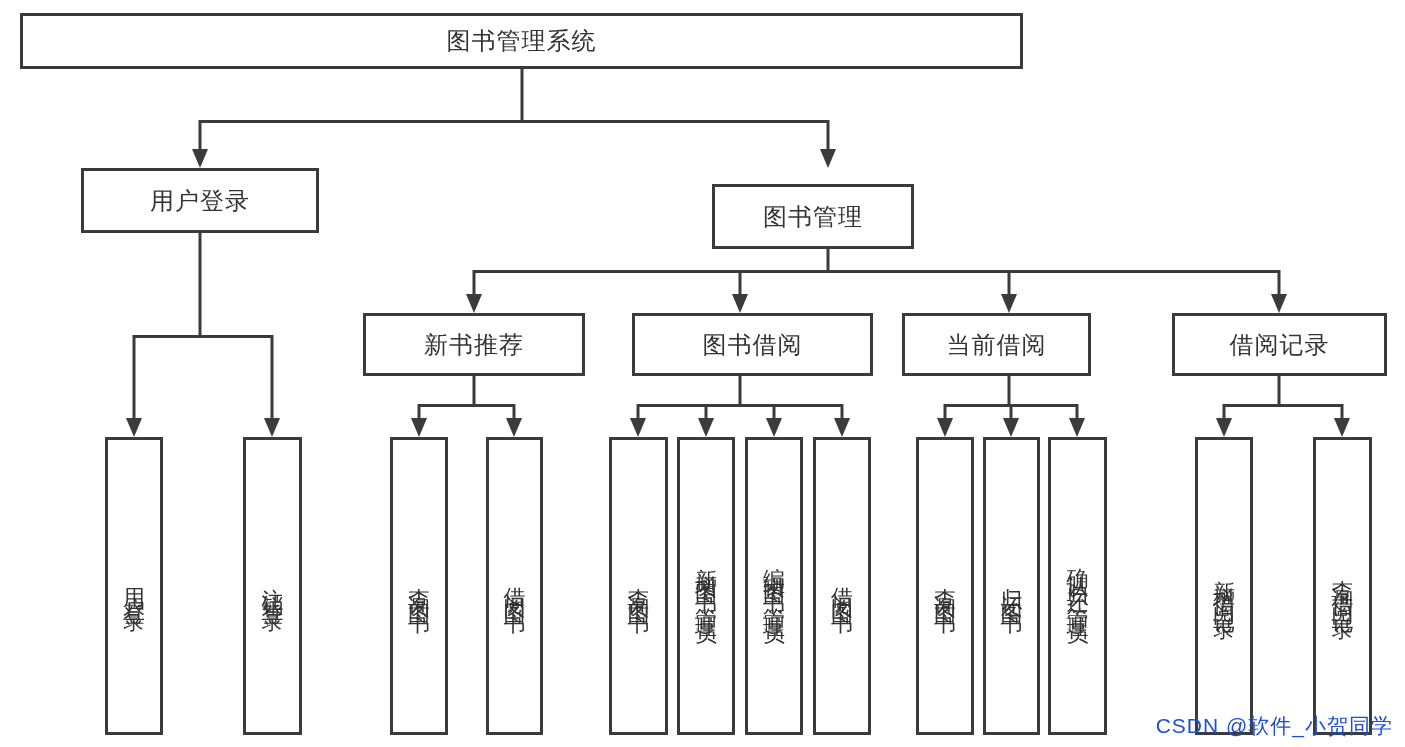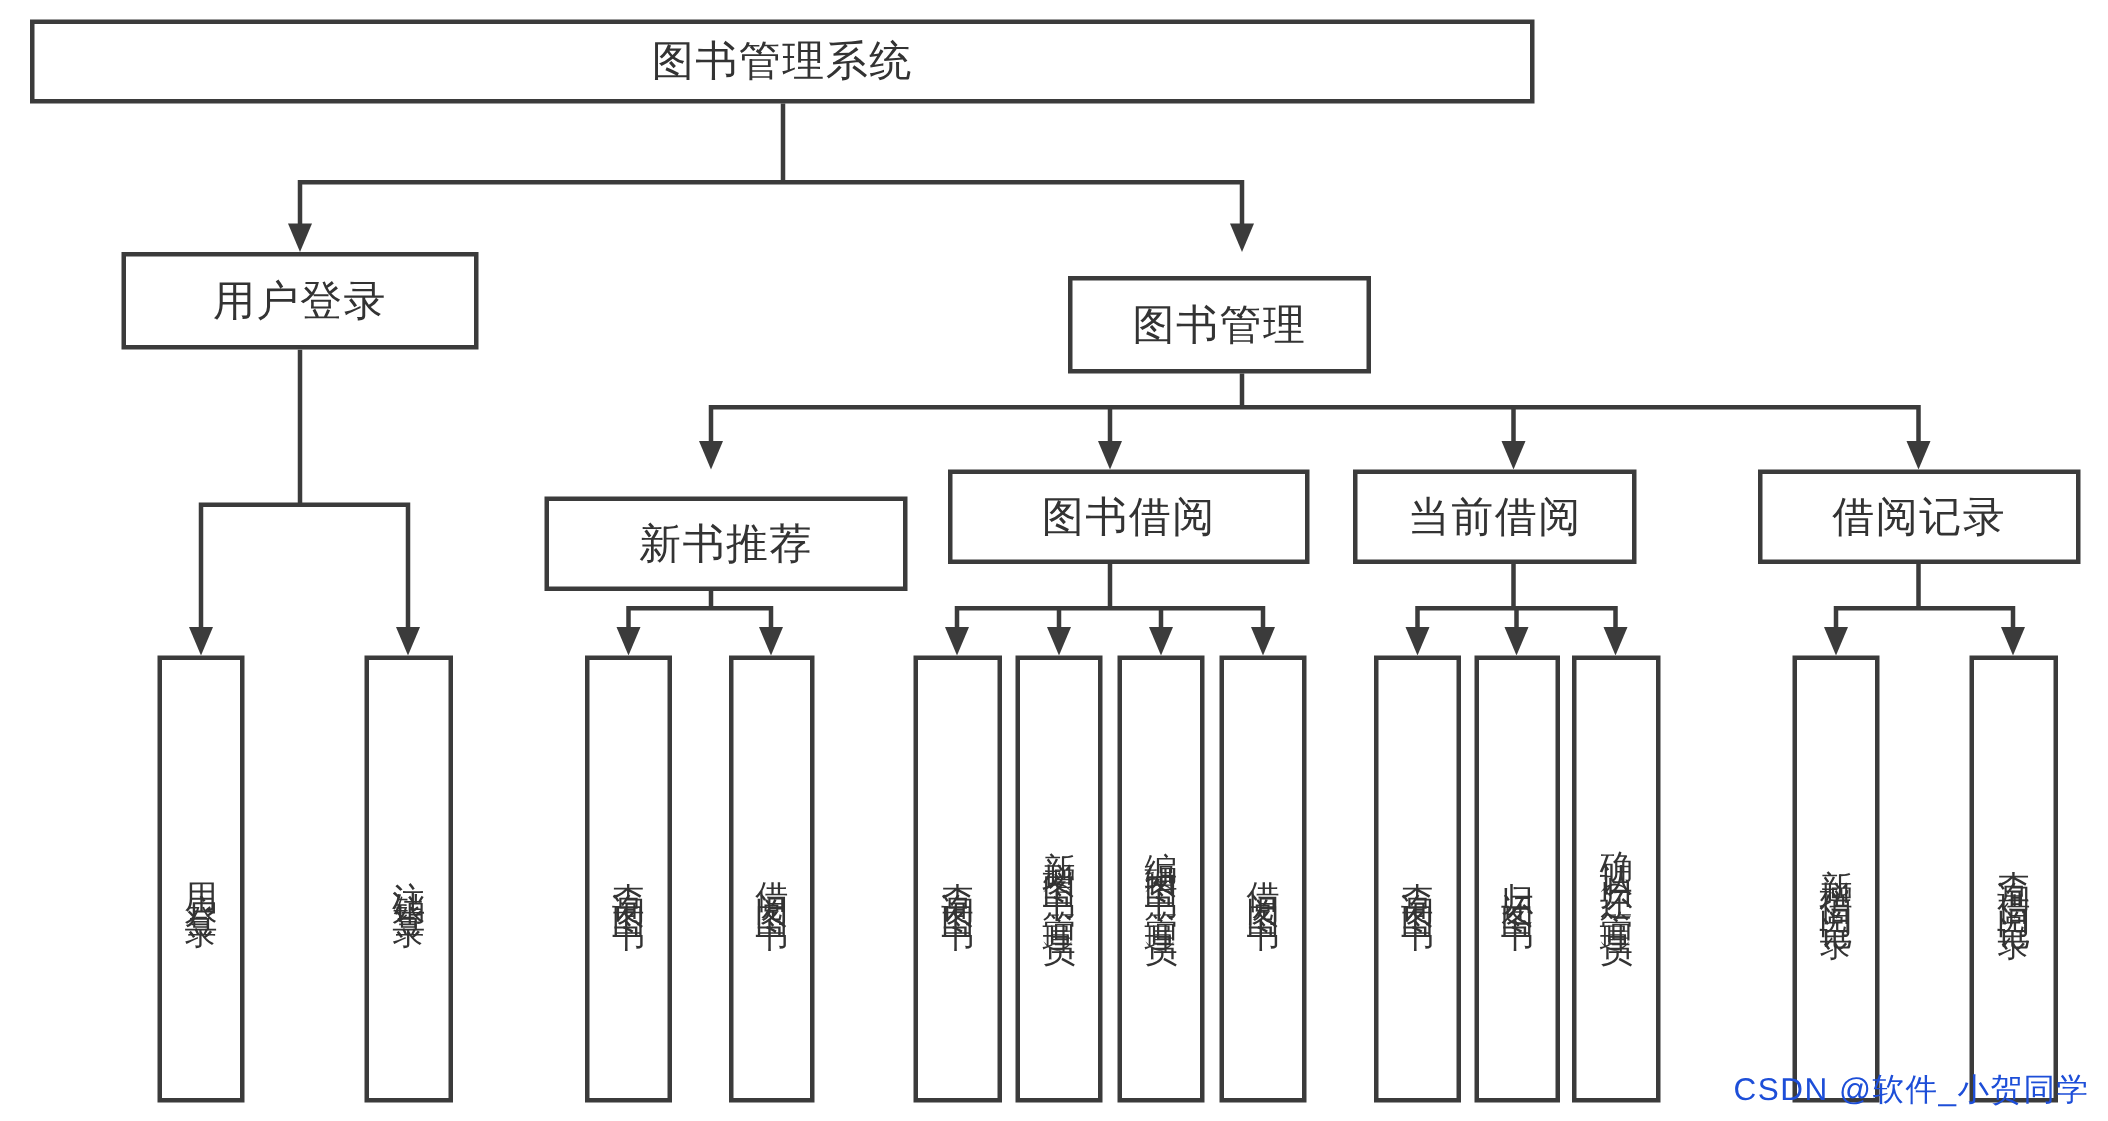--- a/index.html
+++ b/index.html
@@ -37,21 +37,21 @@
     box-sizing: border-box;
     border: 3px solid #3b3b3b;
     background: #ffffff;
     color: #333333;
     display: flex;
     align-items: center;
     justify-content: center;
     text-align: center;
   }
   .h-node {
-    font-size: 28px;
+    font-size: 24px;
     letter-spacing: 1px;
     white-space: nowrap;
   }
   .v-node {
     writing-mode: vertical-rl;
     text-orientation: mixed;
     font-size: 22px;
     letter-spacing: 8px;
     line-height: 1;
   }
@@ -110,21 +110,21 @@
       <polygon points="1224,437 1216,418 1232,418"></polygon>
       <polygon points="1342,437 1334,418 1350,418"></polygon>
     </g>
   </svg>
 
   <div class="node h-node" style="left:20px; top:13px; width:1003px; height:56px">图书管理系统</div>
 
   <div class="node h-node" style="left:81px; top:168px; width:238px; height:65px">用户登录</div>
   <div class="node h-node" style="left:712px; top:184px; width:202px; height:65px">图书管理</div>
 
-  <div class="node h-node" style="left:363px; top:331px; width:242px; height:63px">新书推荐</div>
+  <div class="node h-node" style="left:363px; top:313px; width:222px; height:63px">新书推荐</div>
   <div class="node h-node" style="left:632px; top:313px; width:241px; height:63px">图书借阅</div>
   <div class="node h-node" style="left:902px; top:313px; width:189px; height:63px">当前借阅</div>
   <div class="node h-node" style="left:1172px; top:313px; width:215px; height:63px">借阅记录</div>
 
   <div class="node v-node" style="left:105px; top:437px; width:58px; height:298px">用户登录</div>
   <div class="node v-node" style="left:243px; top:437px; width:59px; height:298px">注销登录</div>
 
   <div class="node v-node" style="left:390px; top:437px; width:58px; height:298px">查询图书</div>
   <div class="node v-node" style="left:486px; top:437px; width:57px; height:298px">借阅图书</div>
 

